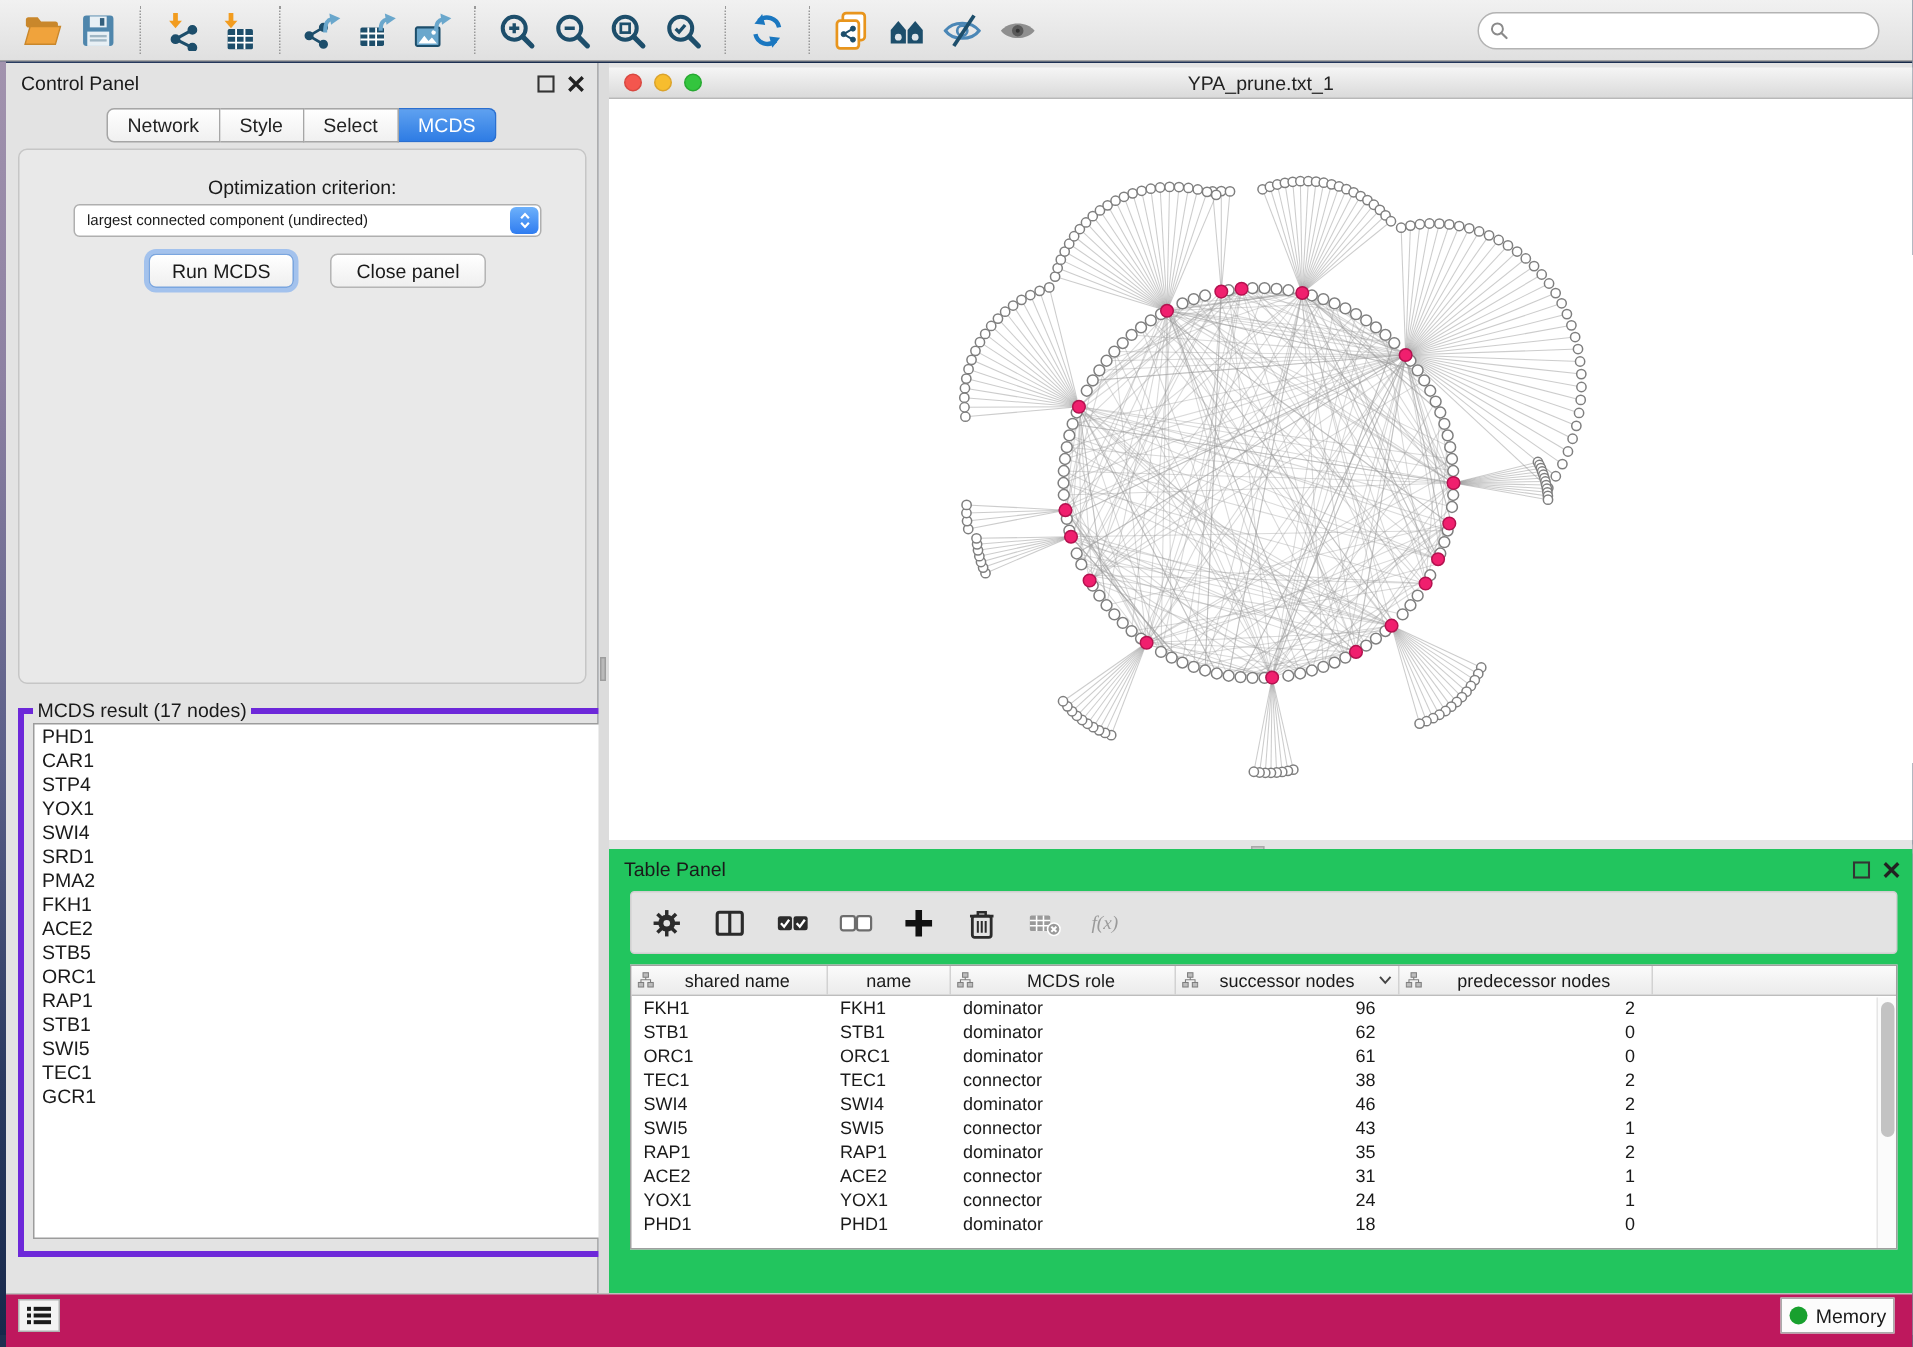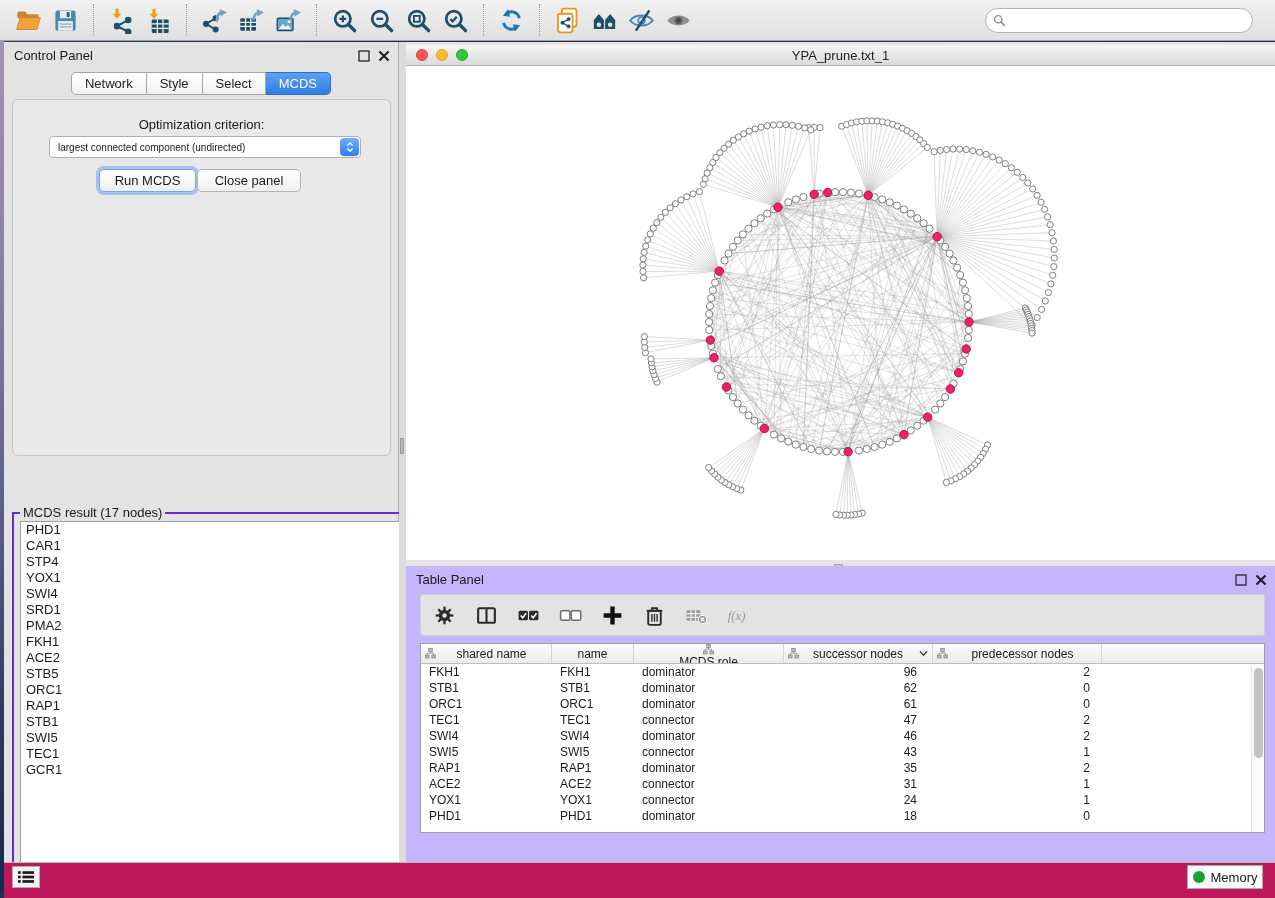--- a/index.html
+++ b/index.html
@@ -53,24 +53,24 @@
   .opt-label { margin-top:17px; text-align:center; font-size:13px; }
   .dropdown { position:absolute; left:36px; top:36px; width:312px; height:22px;
     background:#fff; border:1px solid #afafaf; border-radius:4px; display:flex; align-items:center; }
   .dropdown .val { flex:1; font-size:10px; padding-left:8px; white-space:nowrap; overflow:hidden; }
   .stepper { width:19px; height:18px; margin-right:1px; border-radius:4px;
     background:linear-gradient(#6db1fb,#2f7cf0); display:flex; align-items:center; justify-content:center; }
   .mac-btn { position:absolute; top:69px; height:23px; background:linear-gradient(#ffffff,#efefef);
     border:1px solid #b5b5b5; border-radius:5px; font-size:13px;
     display:flex; align-items:center; justify-content:center; }
   .run-btn { left:86px; width:97px; box-shadow:0 0 0 3px rgba(106,163,240,.55); border-color:#7aa6e0; }
-  .close-btn { left:184px; width:104px; }
+  .close-btn { left:207px; width:104px; }
 
   .mcds-fieldset { position:absolute; left:8px; top:424px; width:428px; height:372px;
-    border:2px solid #6d28d9;margin-top:39px; }
+    border:4px solid #6d28d9; }
   .mcds-fieldset legend { font-size:13px; margin-left:6px; padding:0 3px; }
   .mcds-list { position:absolute; left:6px; top:1px; right:6px; bottom:8px;
     background:#fff; border:1px solid #9c9c9c; overflow:hidden; }
   .mcds-track { position:absolute; right:0; top:0; width:12px; height:100%;
     background:#f2f2f2; border-left:1px solid #dedede; }
   .mcds-item { font-size:13px; line-height:16px; padding-left:5px; }
 
   .v-split { position:absolute; left:399px; top:42px; width:7px; height:820px; background:#dcdcdc; }
   .v-split .handle { position:absolute; left:1px; top:396px; width:4px; height:16px;
     background:#b9b9b9; border:1px solid #9d9d9d; }
@@ -81,21 +81,21 @@
   .net-titlebar { height:21px; background:linear-gradient(#f5f5f5,#dadada); border-bottom:1px solid #b8b8b8;
     position:relative; display:flex; align-items:center; justify-content:center; font-size:13px; color:#222; }
   .traffic { position:absolute; left:10px; top:4px; display:flex; gap:8px; }
   .light { width:12px; height:12px; border-radius:50%; }
   .net-canvas { position:absolute; left:0; top:21px; width:869px; height:494px; background:#fff; }
   .h-split { position:absolute; left:0; top:518px; width:869px; height:6px; background:#e4e4e4; }
   .h-split .handle { position:absolute; left:428px; top:1px; width:9px; height:4px;
     background:#c6c6c6; border:1px solid #a8a8a8; }
 
   
-  .table-panel { position:absolute; left:0; top:524px; width:869px; height:296px; background:#c4b5fd; }
+  .table-panel { position:absolute; left:0; top:524px; width:869px; height:296px; background:#22c55e; }
   .tp-toolbar { position:absolute; left:14px; top:28px; width:845px; height:42px;
     background:#e3e3e3; border:1px solid #cfcfcf; border-radius:3px;
     display:flex; align-items:center; gap:19px; padding:0 12px; }
   .tp-toolbar svg { width:23px; height:23px; }
   .data-table { position:absolute; left:14px; top:77px; width:845px; height:190px;
     background:#fff; border:1px solid #9f9f9f; overflow:hidden; }
   .dt-header { display:flex; height:20px; background:linear-gradient(#fbfbfb,#ebebeb); border-bottom:1px solid #bdbdbd; }
   .dt-col { display:flex; align-items:center; border-right:1px solid #d2d2d2; font-size:12px; padding:0 4px; }
   .dt-col .lbl { flex:1; text-align:center; white-space:nowrap; overflow:hidden; }
   .dt-col svg.tree { width:11px; height:11px; flex:0 0 auto; }
@@ -1124,21 +1124,21 @@
               <rect x="3.7" y="0.5" width="3.6" height="3" fill="#bdbdbd" stroke="#7e7e7e" stroke-width="0.7"></rect>
               <rect x="0.5" y="7" width="3.6" height="3" fill="#bdbdbd" stroke="#7e7e7e" stroke-width="0.7"></rect>
               <rect x="6.9" y="7" width="3.6" height="3" fill="#bdbdbd" stroke="#7e7e7e" stroke-width="0.7"></rect>
               <path d="M5.5 3.5 V5.2 M2.3 7 V5.2 H8.7 V7" stroke="#7e7e7e" fill="none" stroke-width="0.7"></path>
             </svg>
             <span class="lbl">shared name</span>
           </div>
           <div class="dt-col" style="width: 82px;">
             <span class="lbl">name</span>
           </div>
-          <div class="dt-col" style="width: 150px; flex-direction: column;">
+          <div class="dt-col" style="width: 150px;">
             <svg class="tree" viewBox="0 0 11 11">
               <rect x="3.7" y="0.5" width="3.6" height="3" fill="#bdbdbd" stroke="#7e7e7e" stroke-width="0.7"></rect>
               <rect x="0.5" y="7" width="3.6" height="3" fill="#bdbdbd" stroke="#7e7e7e" stroke-width="0.7"></rect>
               <rect x="6.9" y="7" width="3.6" height="3" fill="#bdbdbd" stroke="#7e7e7e" stroke-width="0.7"></rect>
               <path d="M5.5 3.5 V5.2 M2.3 7 V5.2 H8.7 V7" stroke="#7e7e7e" fill="none" stroke-width="0.7"></path>
             </svg>
             <span class="lbl">MCDS role</span>
           </div>
           <div class="dt-col" style="width: 149px;">
             <svg class="tree" viewBox="0 0 11 11">
@@ -1182,21 +1182,21 @@
             <div class="dt-cell txt" style="width: 131px;">ORC1</div>
             <div class="dt-cell txt" style="width: 82px;">ORC1</div>
             <div class="dt-cell txt" style="width: 150px;">dominator</div>
             <div class="dt-cell num" style="width: 149px; padding-right: 16px;">61</div>
             <div class="dt-cell num" style="width: 169px; padding-right: 12px;">0</div>
           </div>
           <div class="dt-row">
             <div class="dt-cell txt" style="width: 131px;">TEC1</div>
             <div class="dt-cell txt" style="width: 82px;">TEC1</div>
             <div class="dt-cell txt" style="width: 150px;">connector</div>
-            <div class="dt-cell num" style="width: 149px; padding-right: 16px;">47</div>
+            <div class="dt-cell num" style="width: 149px; padding-right: 16px;">38</div>
             <div class="dt-cell num" style="width: 169px; padding-right: 12px;">2</div>
           </div>
           <div class="dt-row">
             <div class="dt-cell txt" style="width: 131px;">SWI4</div>
             <div class="dt-cell txt" style="width: 82px;">SWI4</div>
             <div class="dt-cell txt" style="width: 150px;">dominator</div>
             <div class="dt-cell num" style="width: 149px; padding-right: 16px;">46</div>
             <div class="dt-cell num" style="width: 169px; padding-right: 12px;">2</div>
           </div>
           <div class="dt-row">

